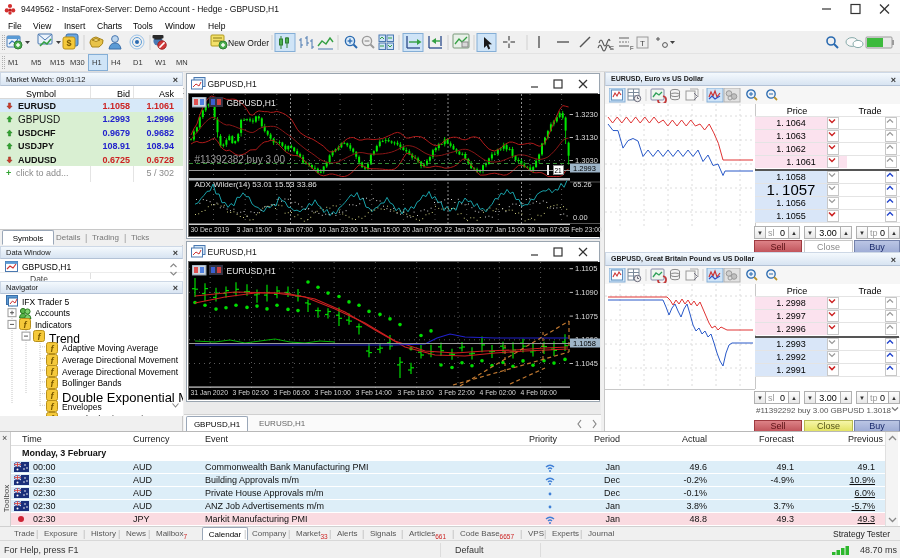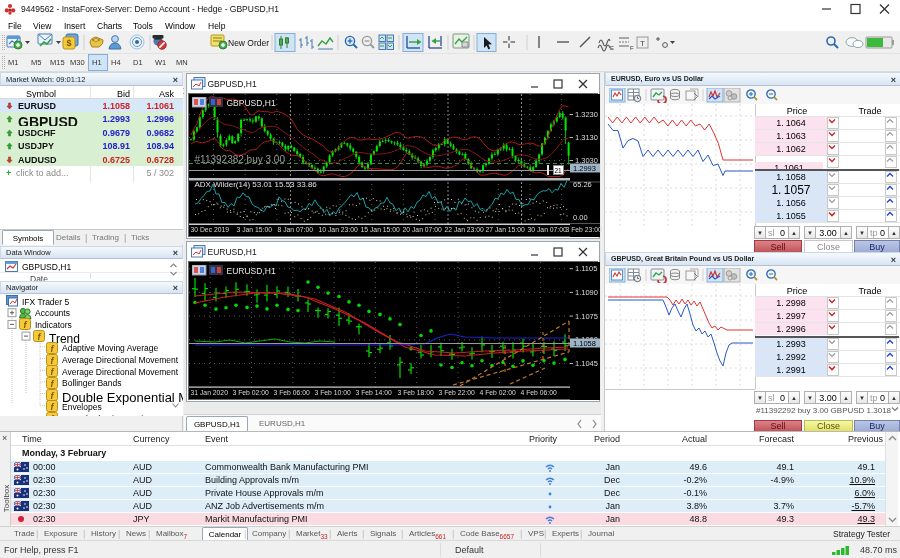--- a/index.html
+++ b/index.html
@@ -264,21 +264,21 @@
           <path d="M4 8 L1 4.5 L2.8 4.5 L2.8 1 L5.2 1 L5.2 4.5 L7 4.5 Z" fill="#cc3a2a" stroke="#8a2418" stroke-width="0.5"></path>
         </svg>
       <div class="abs" style="left:18px;top:2px;font-size:9px;font-weight:bold;color:#111;">EURUSD</div>
       <div class="abs" style="left:0;top:2px;width:130px;text-align:right;color:#cc2222;font-size:9px;font-weight:bold;">1.1058</div>
       <div class="abs" style="left:0;top:2px;width:174px;text-align:right;color:#cc2222;font-size:9px;font-weight:bold;">1.1061</div>
     </div>
 <div class="abs" style="left:0;top:26.4px;width:183px;height:13.4px;background:#d9efd2;">
       <svg class="abs" style="left:6px;top:3px;" width="7" height="8" viewBox="0 0 8 9">
           <path d="M4 1 L7 4.5 L5.2 4.5 L5.2 8 L2.8 8 L2.8 4.5 L1 4.5 Z" fill="#2fa32f" stroke="#1a7a1a" stroke-width="0.5"></path>
         </svg>
-      <div class="abs" style="left:18px;top:2px;font-size:14px;font-weight:bold;color:#111;">GBPUSD</div>
+      <div class="abs" style="left:18px;top:2px;font-size:10px;font-weight:normal;color:#111;">GBPUSD</div>
       <div class="abs" style="left:0;top:2px;width:130px;text-align:right;color:#2222cc;font-size:9px;font-weight:bold;">1.2993</div>
       <div class="abs" style="left:0;top:2px;width:174px;text-align:right;color:#2222cc;font-size:9px;font-weight:bold;">1.2996</div>
     </div>
 <div class="abs" style="left:0;top:39.8px;width:183px;height:13.4px;background:#d9efd2;">
       <svg class="abs" style="left:6px;top:3px;" width="7" height="8" viewBox="0 0 8 9">
           <path d="M4 1 L7 4.5 L5.2 4.5 L5.2 8 L2.8 8 L2.8 4.5 L1 4.5 Z" fill="#2fa32f" stroke="#1a7a1a" stroke-width="0.5"></path>
         </svg>
       <div class="abs" style="left:18px;top:2px;font-size:9px;font-weight:bold;color:#111;">USDCHF</div>
       <div class="abs" style="left:0;top:2px;width:130px;text-align:right;color:#2222cc;font-size:9px;font-weight:bold;">0.9679</div>
       <div class="abs" style="left:0;top:2px;width:174px;text-align:right;color:#2222cc;font-size:9px;font-weight:bold;">0.9682</div>
@@ -1359,21 +1359,21 @@
       <div class="abs" style="left:222px;top:39px;width:12px;height:12px;border:1px solid #c8c8c8;background:#fff;text-align:center;">
         <svg width="8" height="6" viewBox="0 0 8 6">
           <path d="M1 1.5 L4 4.5 L7 1.5" fill="none" stroke="#cc2222" stroke-width="1.4"></path>
         </svg>
       </div>
       <div class="abs" style="left:280px;top:39px;width:12px;height:12px;border:1px solid #c8c8c8;background:#fff;text-align:center;">
         <svg width="8" height="6" viewBox="0 0 8 6">
           <path d="M1 4.5 L4 1.5 L7 4.5" fill="none" stroke="#999" stroke-width="1.2"></path>
         </svg>
       </div>
-      <div class="abs" style="left:150px;top:58px;width:68px;height:12px;background:#fbe2ee;text-align:center;line-height:12px;font-size:9px;">1. 1061</div>
+      <div class="abs" style="left:150px;top:52px;width:92px;height:12px;background:#fbe2ee;text-align:center;line-height:12px;font-size:9px;">1. 1061</div>
       <div class="abs" style="left:222px;top:52px;width:12px;height:12px;border:1px solid #c8c8c8;background:#fff;text-align:center;">
         <svg width="8" height="6" viewBox="0 0 8 6">
           <path d="M1 1.5 L4 4.5 L7 1.5" fill="none" stroke="#cc2222" stroke-width="1.4"></path>
         </svg>
       </div>
       <div class="abs" style="left:280px;top:52px;width:12px;height:12px;border:1px solid #c8c8c8;background:#fff;text-align:center;">
         <svg width="8" height="6" viewBox="0 0 8 6">
           <path d="M1 4.5 L4 1.5 L7 4.5" fill="none" stroke="#999" stroke-width="1.2"></path>
         </svg>
       </div>
@@ -1382,21 +1382,21 @@
       <div class="abs" style="left:222px;top:67px;width:12px;height:12px;border:1px solid #c8c8c8;background:#fff;text-align:center;">
         <svg width="8" height="6" viewBox="0 0 8 6">
           <path d="M1 1.5 L4 4.5 L7 1.5" fill="none" stroke="#999" stroke-width="1.2"></path>
         </svg>
       </div>
       <div class="abs" style="left:280px;top:67px;width:12px;height:12px;border:1px solid #c8c8c8;background:#fff;text-align:center;">
         <svg width="8" height="6" viewBox="0 0 8 6">
           <path d="M1 4.5 L4 1.5 L7 4.5" fill="none" stroke="#2244cc" stroke-width="1.4"></path>
         </svg>
       </div>
-      <div class="abs" style="left:150px;top:80px;width:72px;height:12px;background:#d9e6f8;text-align:center;line-height:12px;font-size:12px;">1. 1057</div>
+      <div class="abs" style="left:150px;top:80px;width:72px;height:12px;background:#d9e6f8;text-align:center;line-height:12px;font-size:15px;">1. 1057</div>
       <div class="abs" style="left:222px;top:80px;width:12px;height:12px;border:1px solid #c8c8c8;background:#fff;text-align:center;">
         <svg width="8" height="6" viewBox="0 0 8 6">
           <path d="M1 1.5 L4 4.5 L7 1.5" fill="none" stroke="#999" stroke-width="1.2"></path>
         </svg>
       </div>
       <div class="abs" style="left:280px;top:80px;width:12px;height:12px;border:1px solid #c8c8c8;background:#fff;text-align:center;">
         <svg width="8" height="6" viewBox="0 0 8 6">
           <path d="M1 4.5 L4 1.5 L7 4.5" fill="none" stroke="#2244cc" stroke-width="1.4"></path>
         </svg>
       </div>

